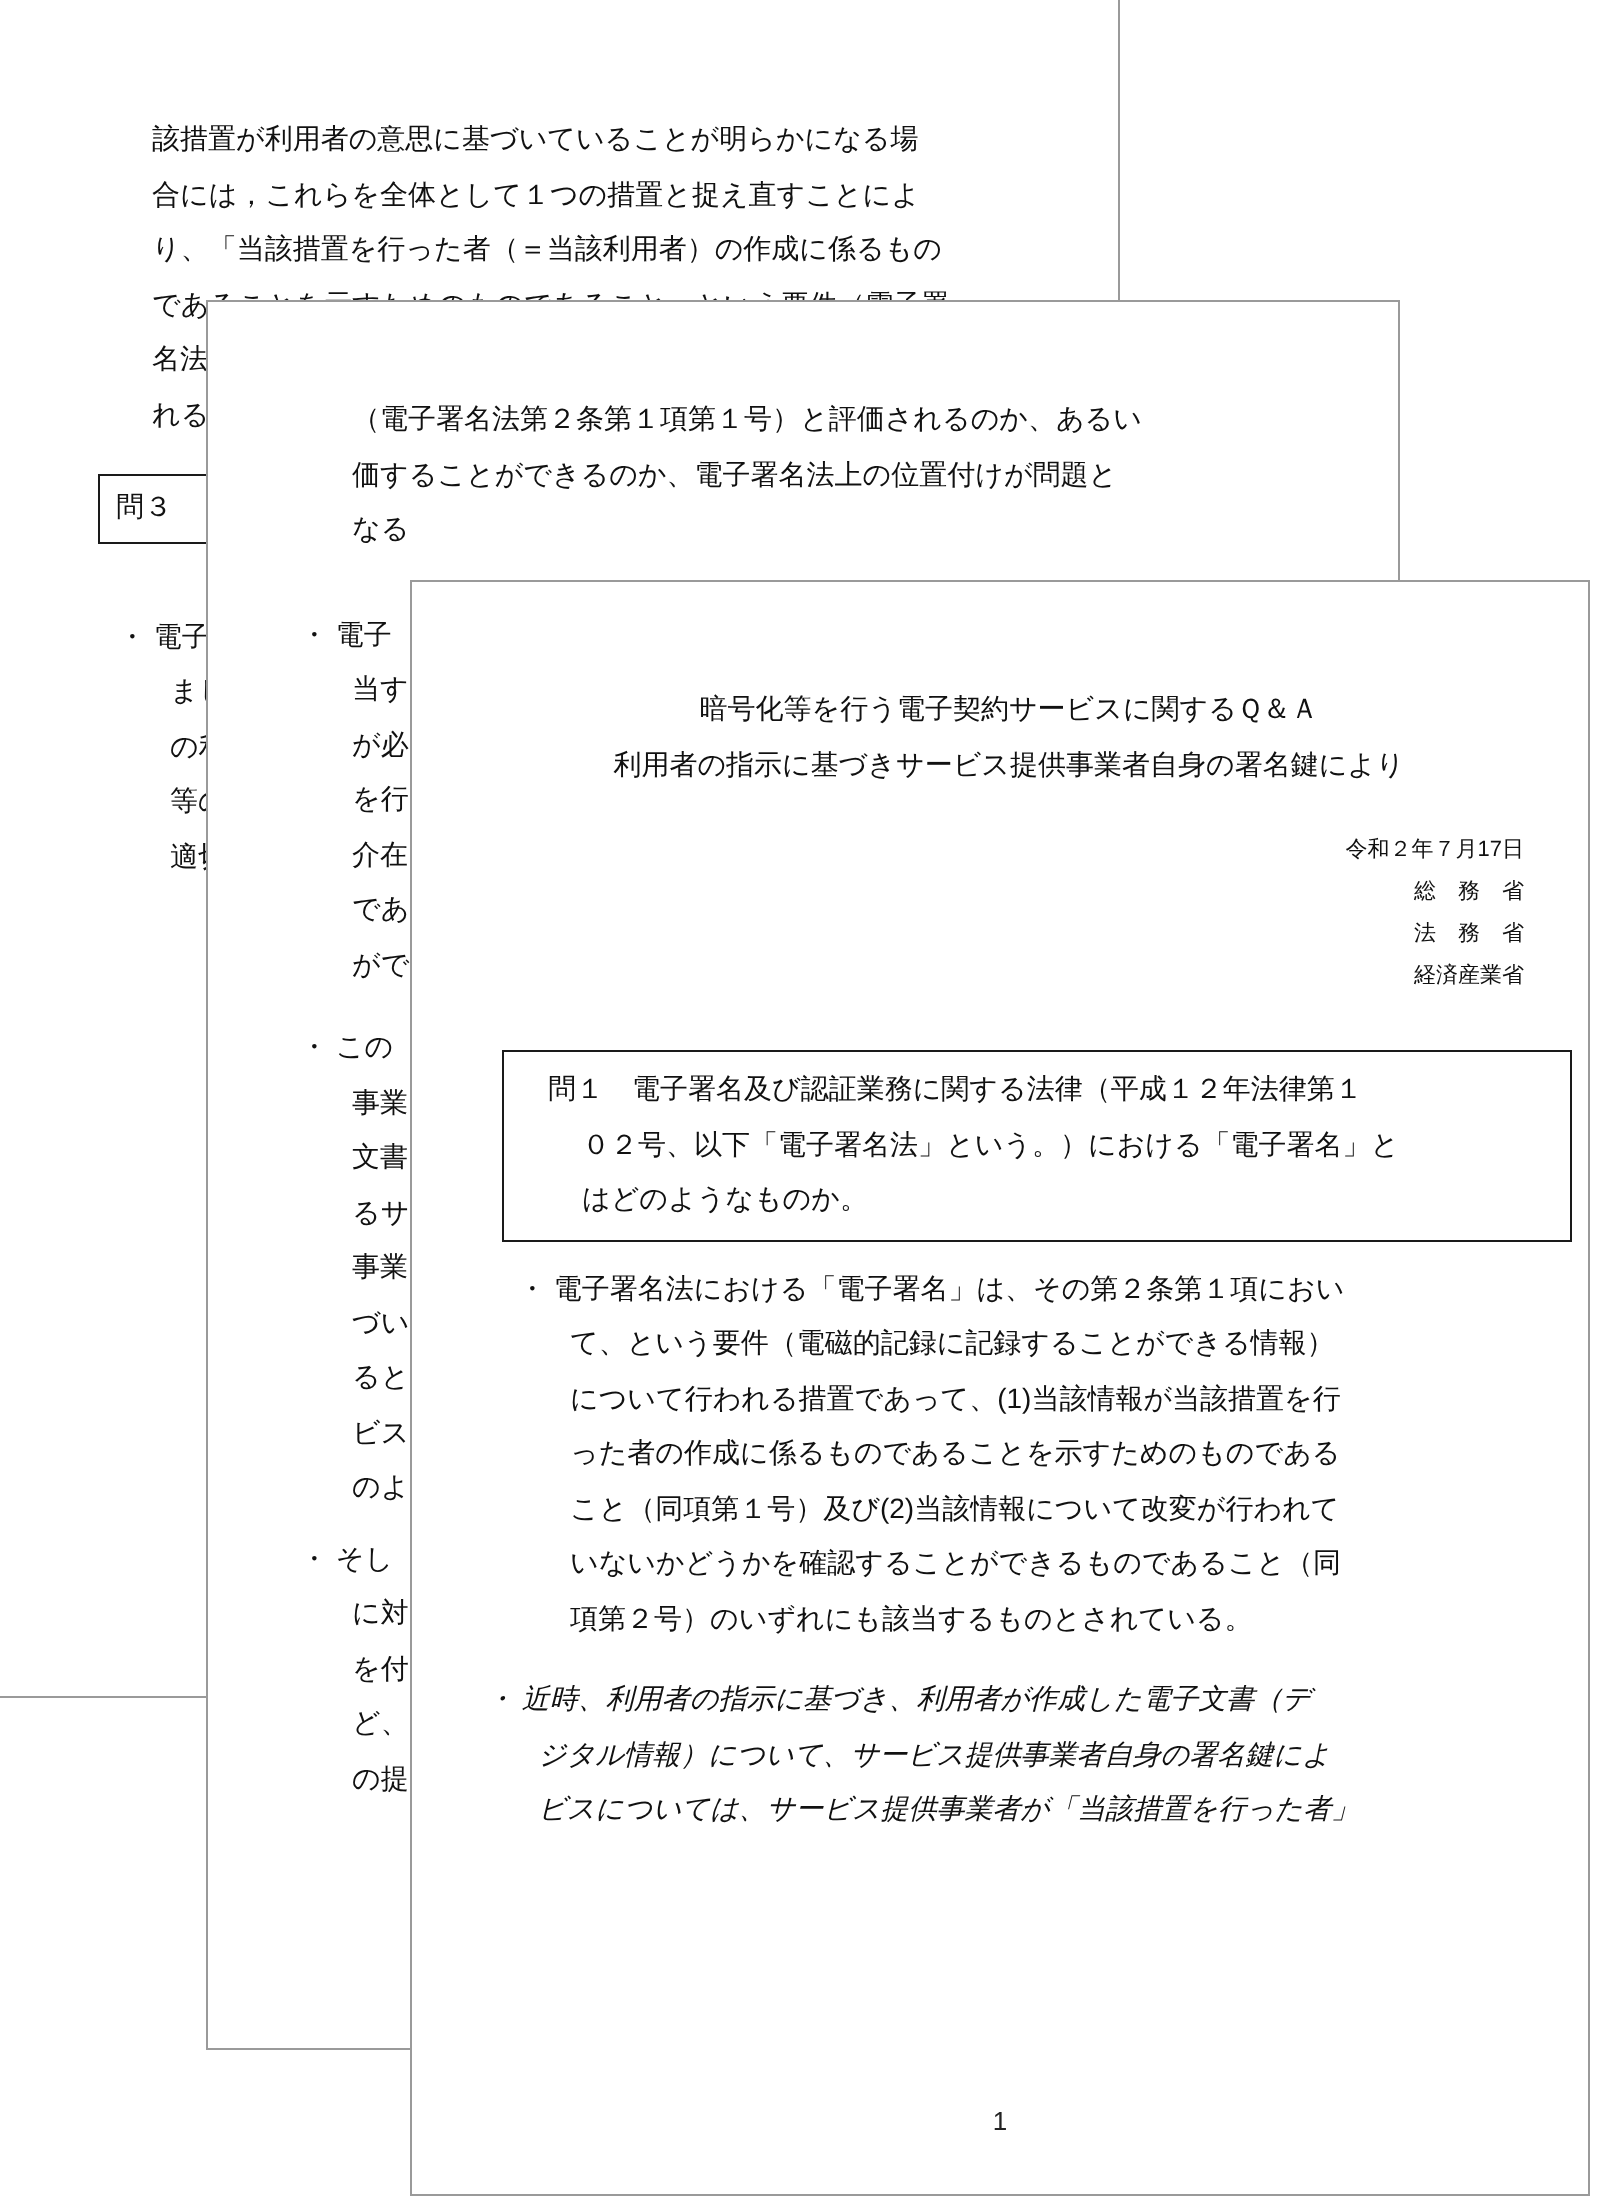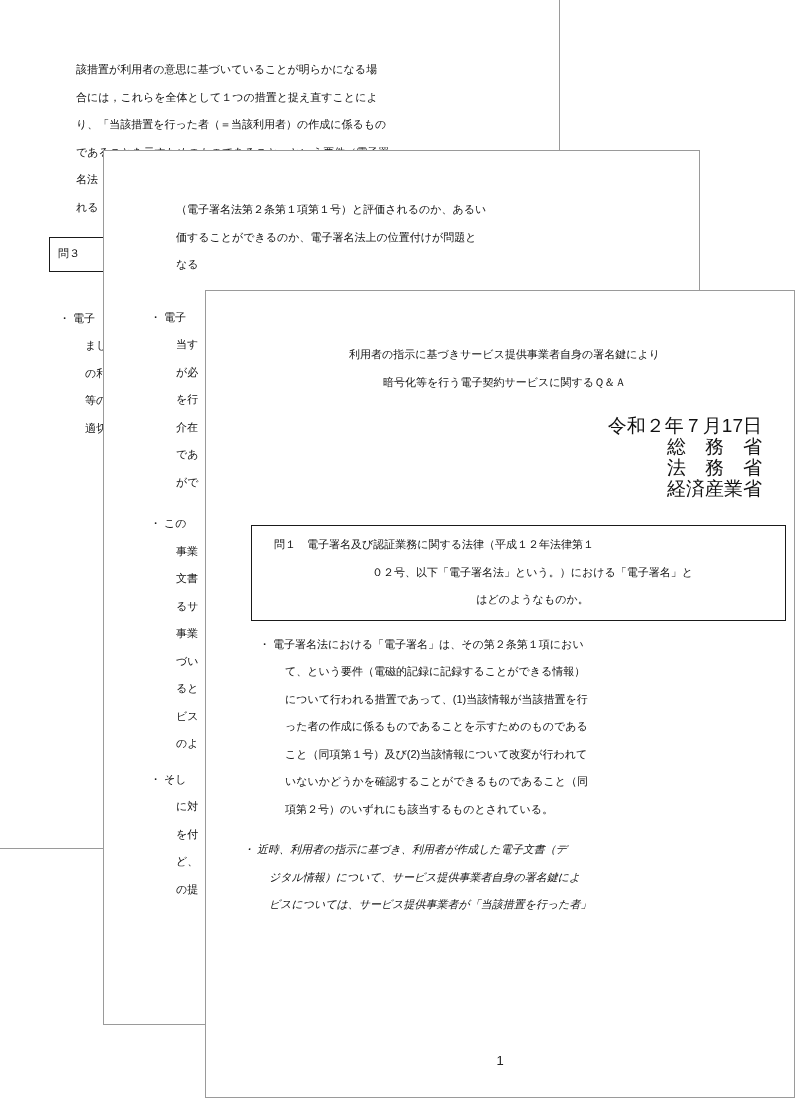--- a/index.html
+++ b/index.html
@@ -22,55 +22,55 @@
   #p2 { left:103px; top:150px;  width:597px; height:875px; z-index:2; }
   #p3 { left:205px; top:290px;  width:590px; height:808px; z-index:3; }
 
   .content { position:relative; }
   #p1 .content { padding:59px 22px 0 60px; }
   #p2 .content { padding:45px 22px 0 46px; }
   #p3 .content { padding:50px 28px 0 37px; }
 
   .line {
     height:27.5px; line-height:27.5px;
-    font-size:11px;
+    font-size:14px;
     white-space:pre;
   }
   .para { margin:0; }
 
   
   #p1 .plain { padding-left:17px; }
   #p2 .plain { padding-left:26px; }
 
   
   .bullet .line.cont { padding-left:26px; }
 
   
   .qbox {
     border:1px solid #1a1a1a;
     box-sizing:content-box;
     background:#fff;
   }
-  .qbox .line.cont { padding-left:17px;text-align:center; }
+  .qbox .line.cont { padding-left:17px; }
   #p1 .qbox { margin:16px 0 0 -10px; width:430px; padding:2px 8px 3px; }
   #p3 .qbox { width:500px; margin-left:8px; padding:5px 11px 6px; }
   #p3 .q1 { margin-top:26px;padding-left:22px; }
   #p3 .q2 { margin-top:8px; }
 
   #p1 .b1 { margin-top:33px; }
   #p2 .b1 { margin-top:25px; }
   #p2 .b2 { margin-top:14px; }
   #p2 .b3 { margin-top:8px; }
   #p3 .bul1 { margin-top:10px;margin-left:16px; }
   #p3 .bul2 { margin-top:13px;font-style:italic; }
 
   
   .title .line { text-align:center; }
   .meta { margin-top:19px; text-align:right; padding-right:4px; }
-  .meta .line { height:21px; line-height:21px; font-size:19px; }
+  .meta .line { height:21px; line-height:21px; font-size:11px; }
   .meta .date-line { margin-bottom:0; }
 
   .pagenum {
     position:absolute; left:0; right:0; top:762px;
     text-align:center;
     font-size:13px; color:#222;
   }
 </style>
 </head>
 <body>
@@ -131,22 +131,22 @@
         <div class="line cont">を付</div>
         <div class="line cont">ど、</div>
         <div class="line cont">の提</div>
       </div>
   </div>
 </div>
 
 <div class="page" id="p3">
   <div class="content">
     <div class="para title">
+        <div class="line cont">暗号化等を行う電子契約サービスに関するＱ＆Ａ</div>
         <div class="line first">利用者の指示に基づきサービス提供事業者自身の署名鍵により</div>
-        <div class="line cont">暗号化等を行う電子契約サービスに関するＱ＆Ａ</div>
       </div>
     <div class="meta">
       <div class="line date-line">令和２年７月17日</div>
       <div>
           <div class="line first">総　務　省</div>
           <div class="line cont">法　務　省</div>
           <div class="line cont">経済産業省</div>
         </div>
     </div>
     <div class="qbox q1">

